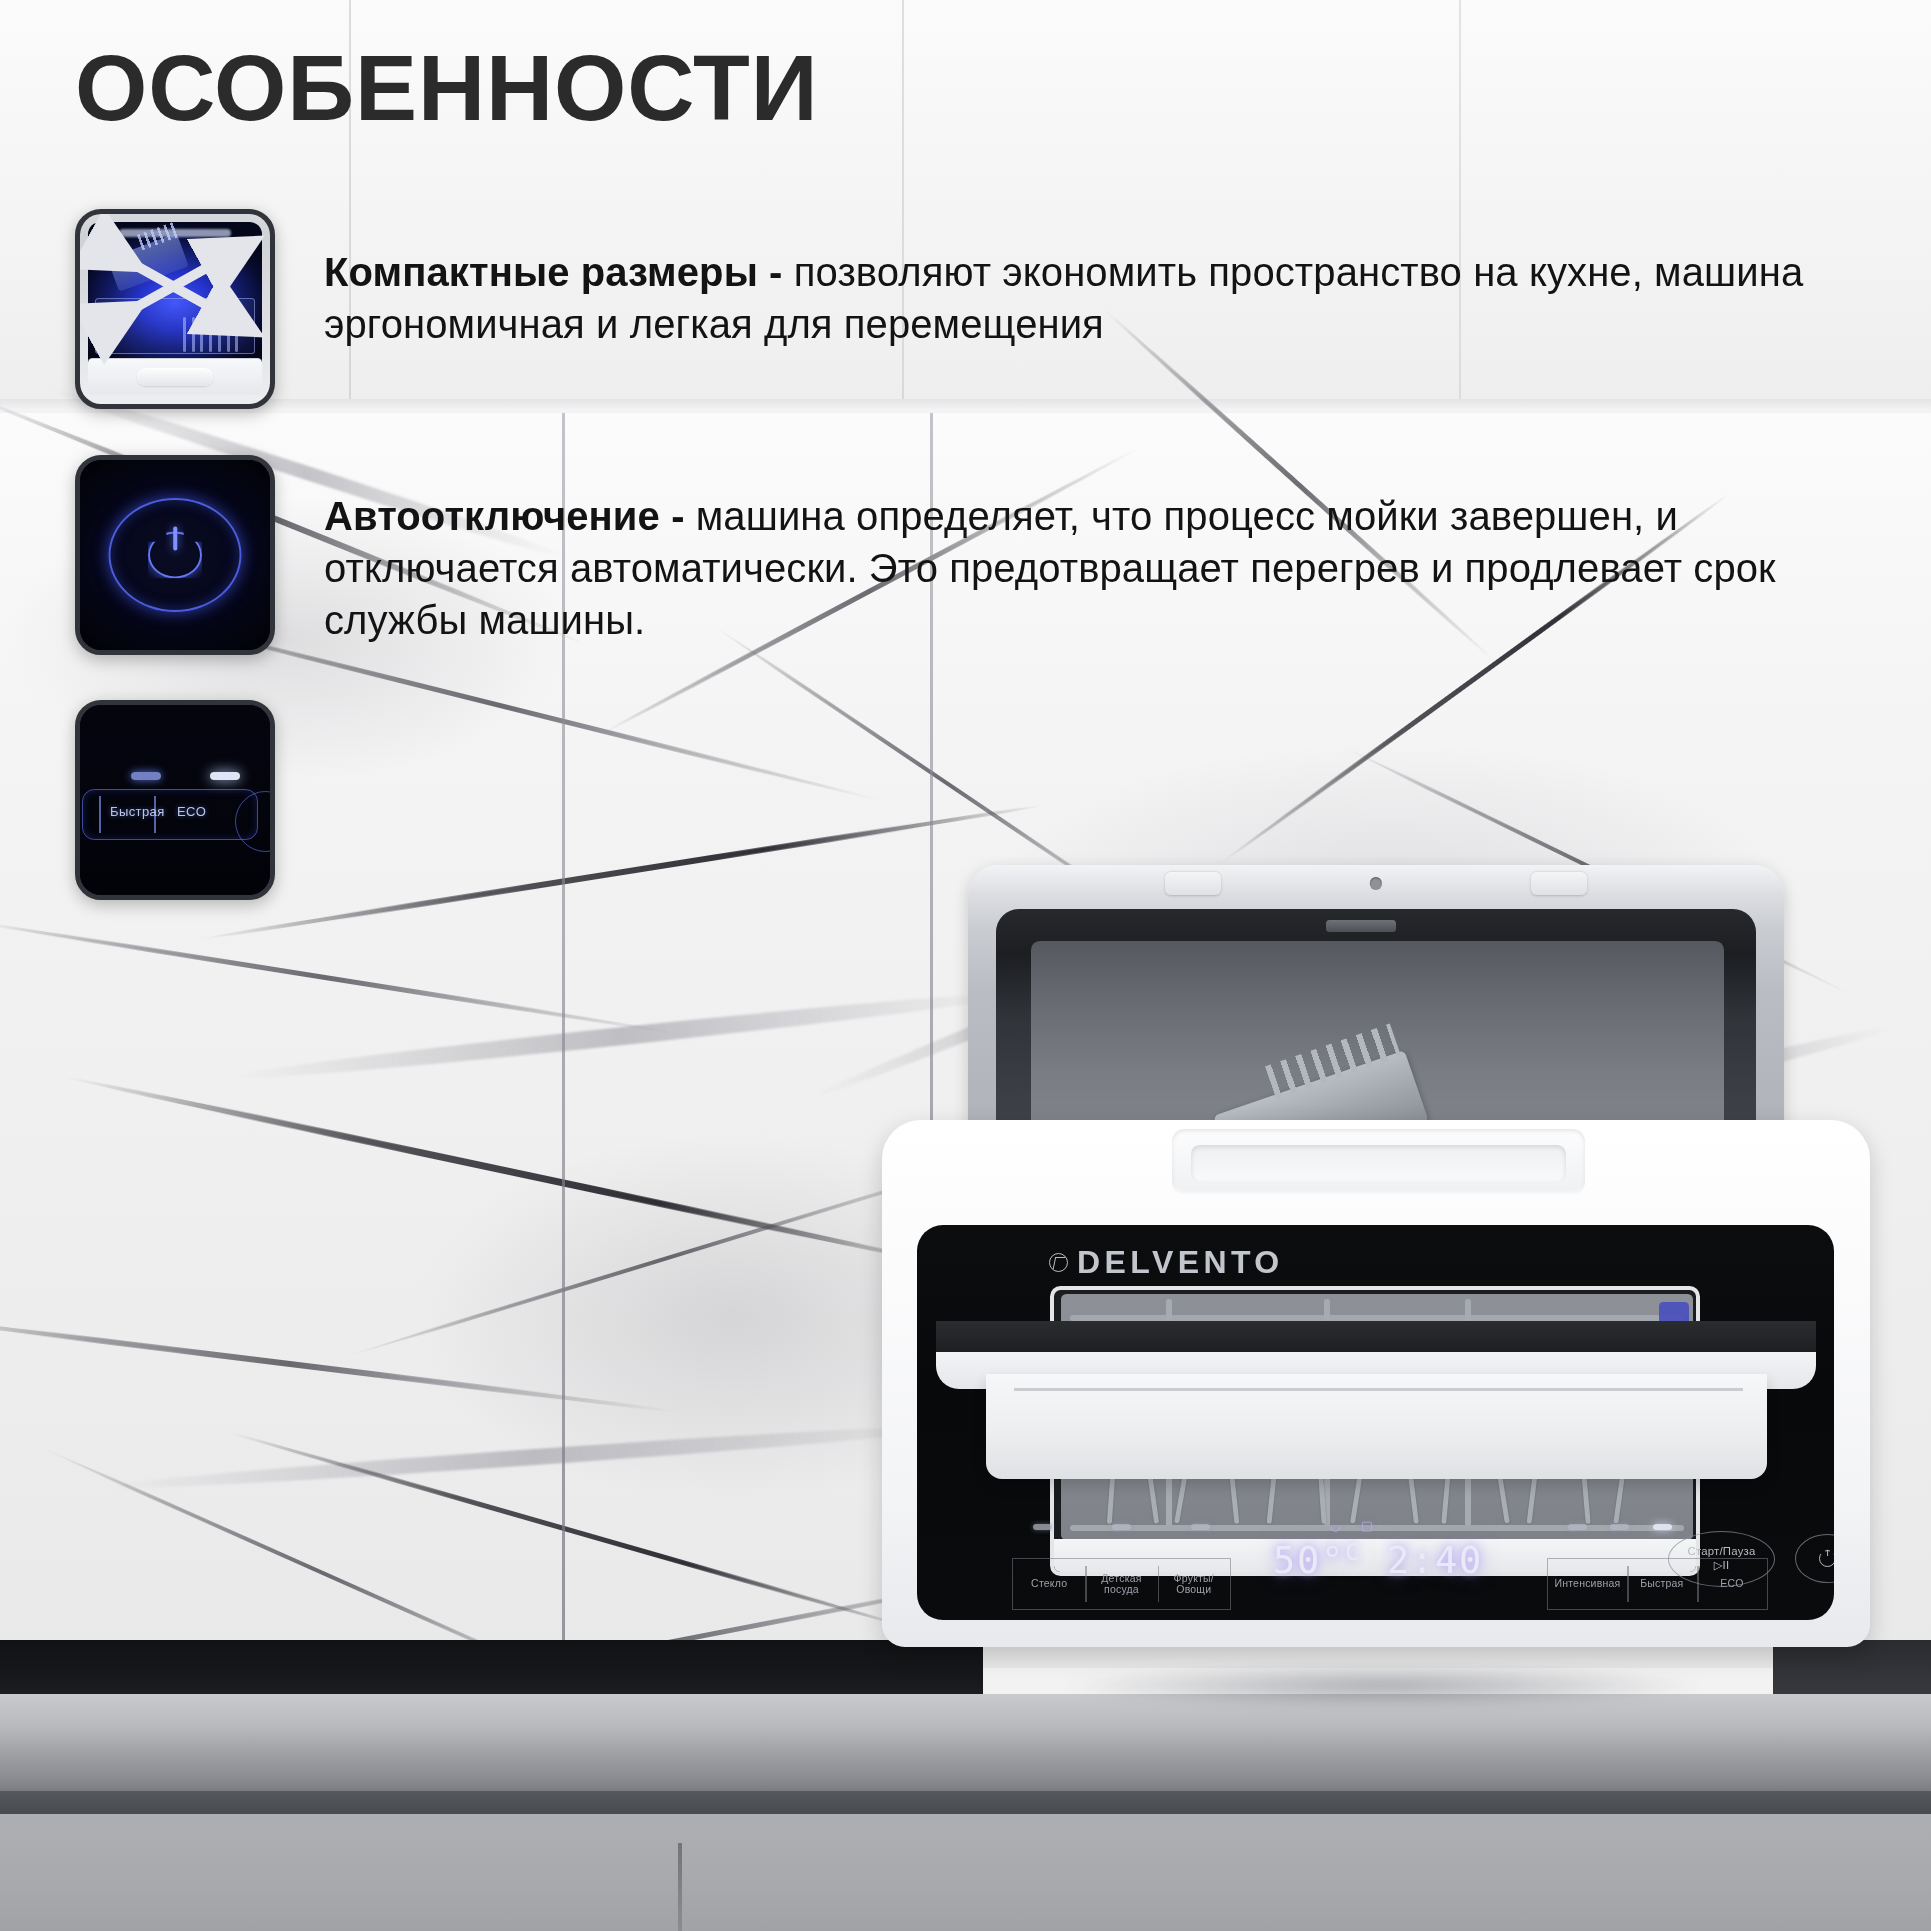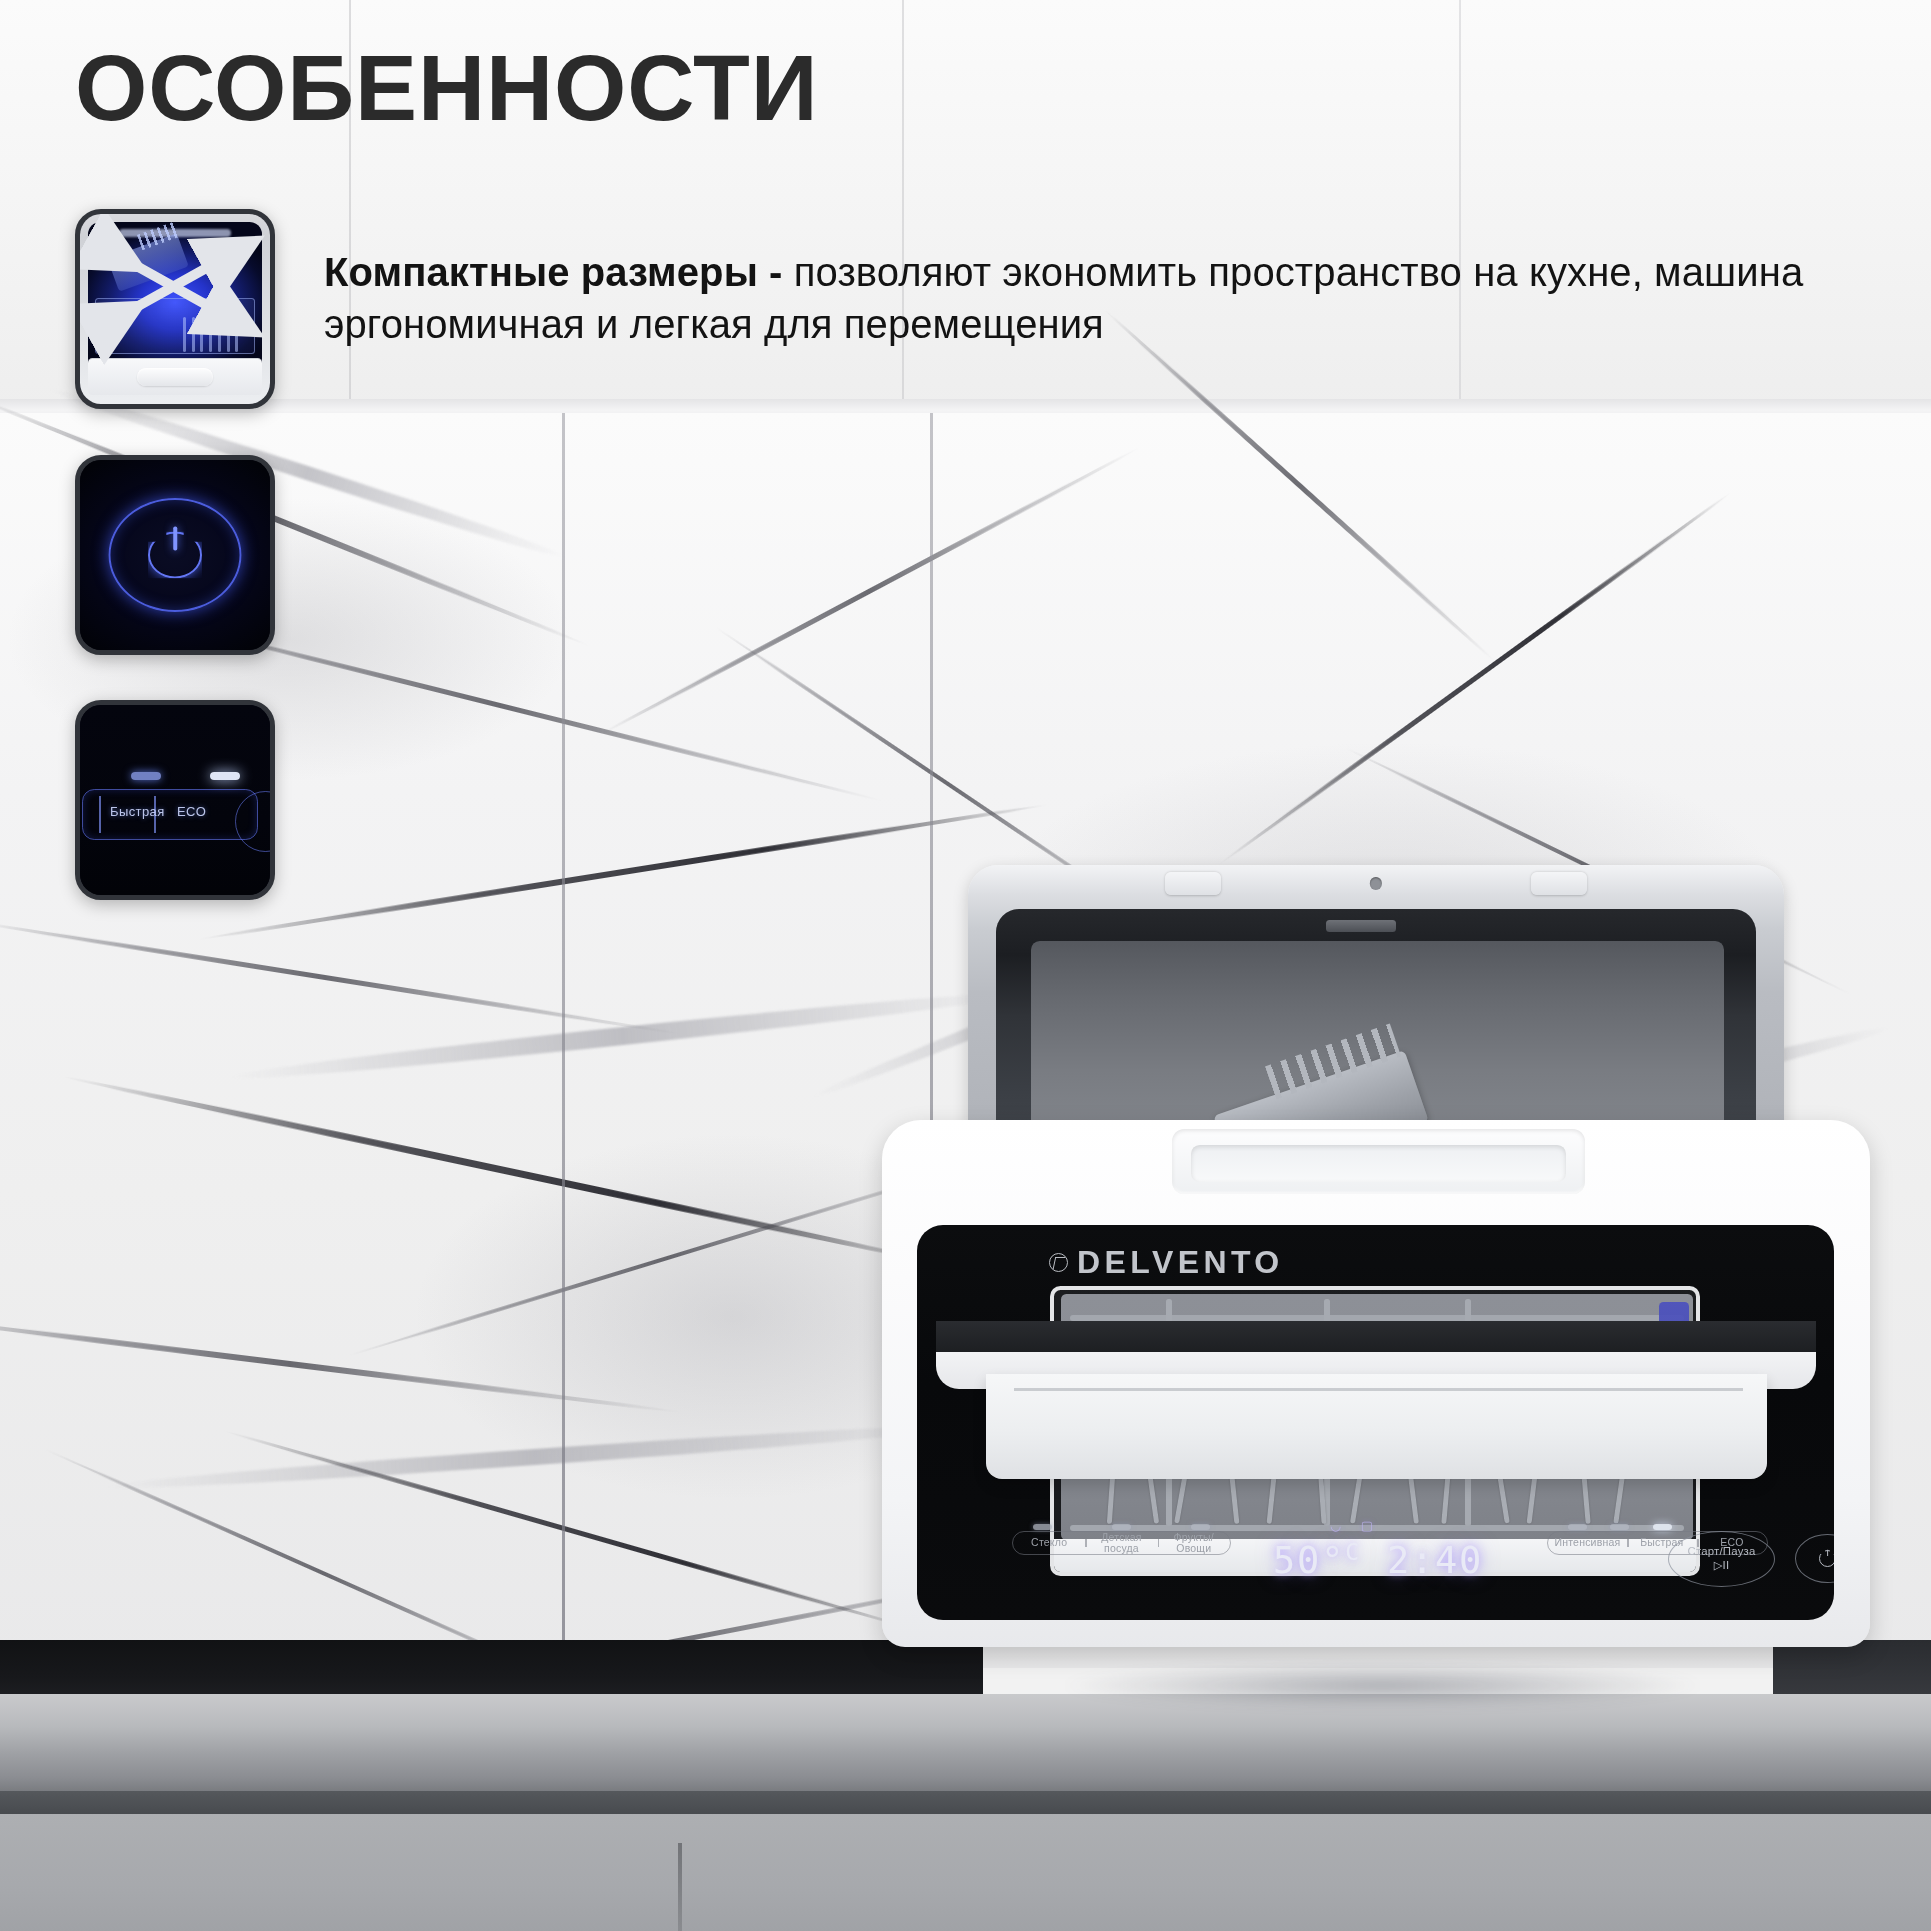--- a/index.html
+++ b/index.html
@@ -297,22 +297,22 @@
   .pr-window-base {
     position:absolute; left:0; right:0; bottom:0; height:33px;
     background:linear-gradient(180deg,#f4f5f7,#e6e8eb);
   }
 
   
   .pr-controls {
     position:absolute; left:0; right:0; bottom:21px; height:79px;
   }
   .ctl-group {
-    position:absolute; top:11px; height:24px;
-    border:1.8px solid rgba(118,122,132,.55); border-radius:13px;
+    position:absolute; top:38px; height:52px;
+    border:1.8px solid rgba(118,122,132,.55); border-radius:0;
     display:flex; align-items:center;
   }
   .ctl-btn {
     position:relative; display:flex; align-items:center; justify-content:center;
     height:100%; padding:0 5.3px;
     font-size:10.5px; line-height:1.05; text-align:center; color:#9da1a9;
     letter-spacing:0.2px;
   }
   .ctl-btn + .ctl-btn::before{
     content:""; position:absolute; left:0; top:7px; bottom:7px; width:1.8px;
@@ -453,20 +453,23 @@
   <div class="feature" style="left:75px; top:455px; width:1773px;">
     <div class="f-icon">
       <div class="pw-bg"></div>
       <div class="pw-ring"></div>
       <div class="pw-inner">
         <div class="pw-arc"></div>
         <div class="pw-bar"></div>
       </div>
     </div>
     <div style="width:49px; flex:0 0 49px;"></div>
+    <div class="f-text" style="width:1492px; padding-top:35px;">
+      <b>Автоотключение</b><span> </span><b>-</b><span> машина определяет, что процесс мойки завершен, и отключается автоматически. Это предотвращает перегрев и продлевает срок службы машины.</span>
+    </div>
   </div>
 
   <div class="feature" style="left:75px; top:700px; width:1773px;">
     <div class="f-icon">
       <div class="cp-bg"></div>
       <div class="cp-led a"></div>
       <div class="cp-led b"></div>
       <div class="cp-frame"></div>
       <div class="cp-div" style="left:19.3px;"></div>
       <div class="cp-div" style="left:74px;"></div>

